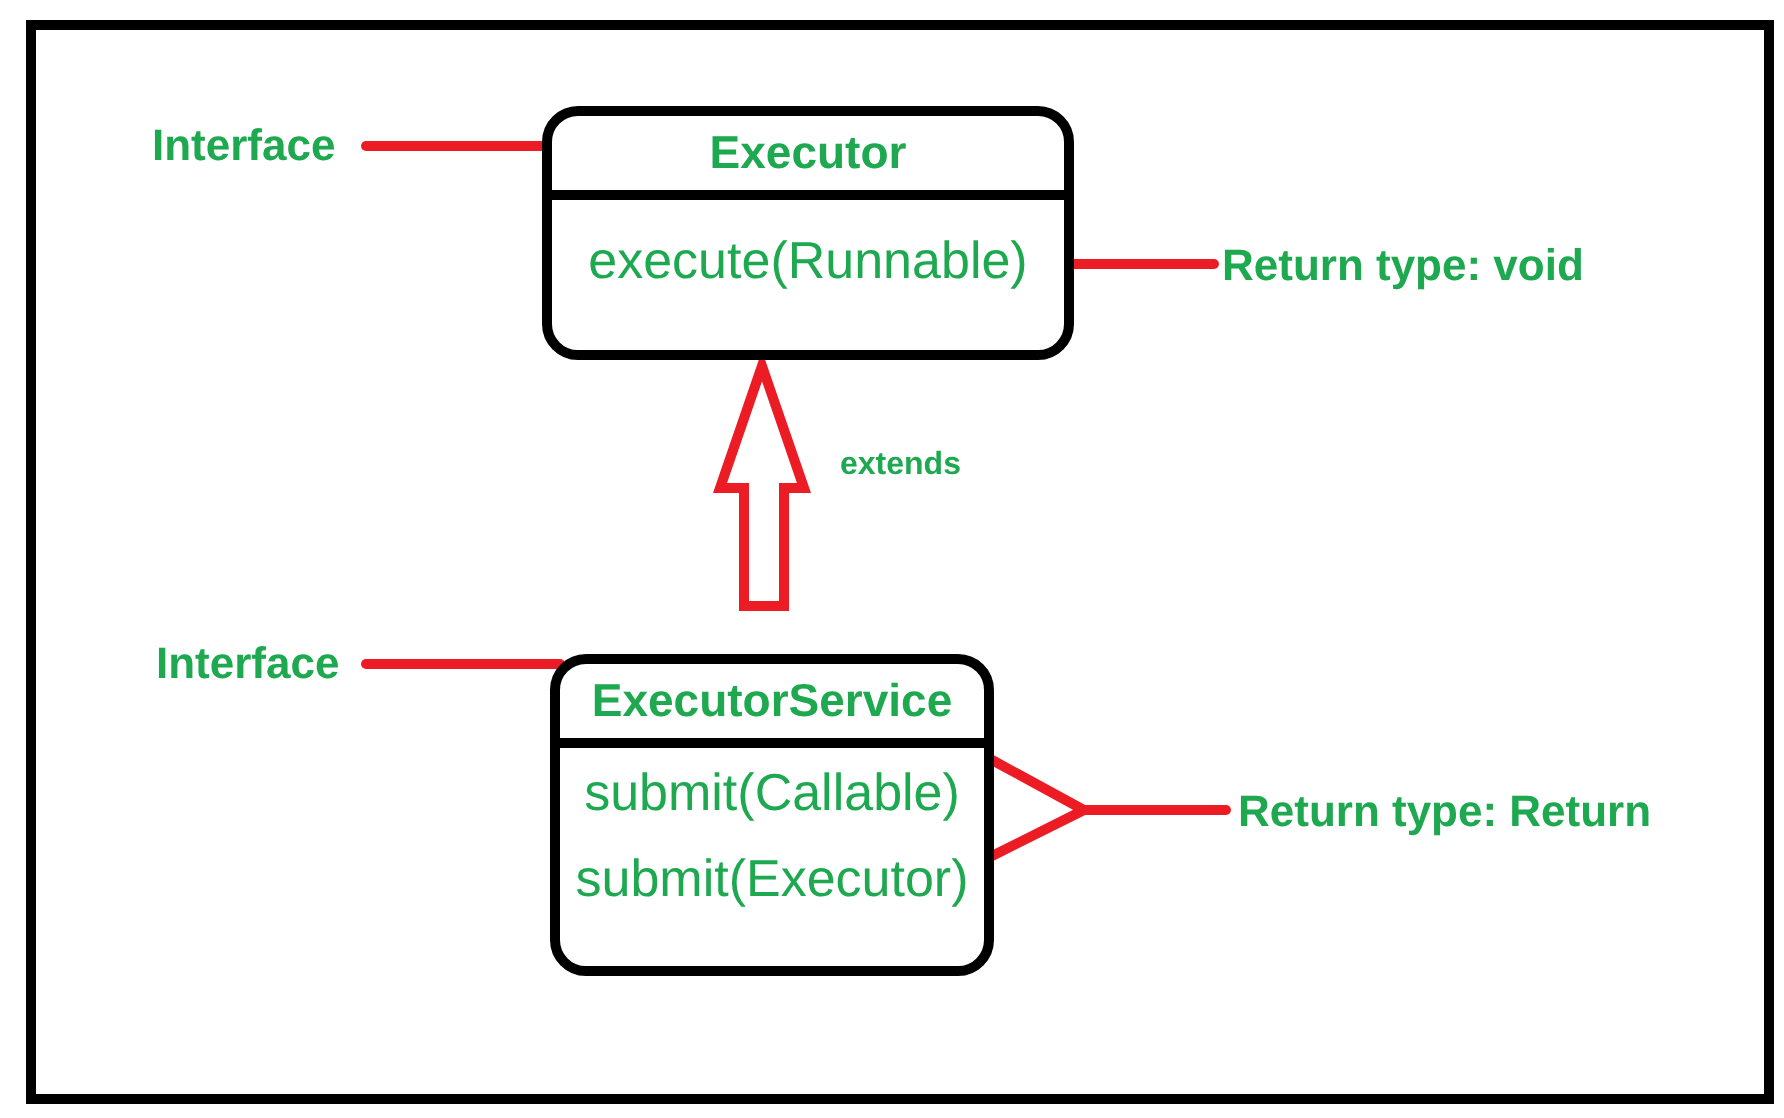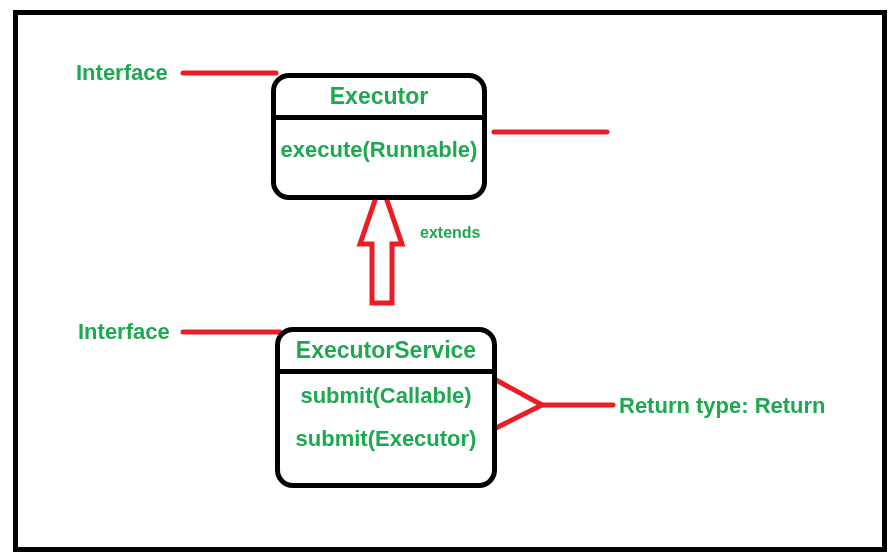--- a/index.html
+++ b/index.html
@@ -33,21 +33,21 @@
   .class-title{
     height:37px;flex:0 0 37px;
     display:flex;align-items:center;justify-content:center;
     font-size:23px;font-weight:bold;color:var(--text-green);
     border-bottom:5px solid var(--border-black);
   }
   .class-body{
     flex:1;display:flex;flex-direction:column;align-items:center;
   }
   .method{
-    font-size:22px;font-weight:bold;color:var(--text-green);
+    font-size:26px;font-weight:normal;color:var(--text-green);
     line-height:30px;white-space:nowrap;
   }
   .executor-body{padding-top:15px;}
   .service-body{padding-top:7px;gap:13px;}
   .side-label{
     position:absolute;font-size:22px;font-weight:bold;
     color:var(--text-green);white-space:nowrap;
   }
   .extends-label{font-size:16px;}
 </style>
@@ -66,37 +66,38 @@
 
     <line class="red-line" x1="183" y1="332" x2="280" y2="332"></line>
 
     <polyline class="red-line" points="496,380 542,405 496,428"></polyline>
 
     <line class="red-line" x1="542" y1="405" x2="613" y2="405"></line>
 
     <polygon class="hollow-arrow" points="381,183 360,244 372,244 372,303 392,303 392,244 402,244"></polygon>
   </svg>
 
-  <div class="class-box" style="left:271px;top:53px;width:216px;height:127px;margin-top:20px;">
+  <div class="class-box" style="left:271px;top:53px;width:266px;height:127px;">
     <div class="class-title">Executor</div>
     <div class="class-body executor-body">
       <div class="method">execute(Runnable)</div>
     </div>
   </div>
 
   <div class="class-box" style="left:275px;top:307px;width:222px;height:161px;margin-top:20px;">
     <div class="class-title">ExecutorService</div>
     <div class="class-body service-body">
       <div class="method">submit(Callable)</div>
       <div class="method">submit(Executor)</div>
     </div>
   </div>
 
   <div class="side-label" style="left:76px;top:60px;">Interface</div>
 
+  <div class="side-label" style="left:611px;top:120px;">Return type: void</div>
 
   <div class="side-label extends-label" style="left:420px;top:224px;">extends</div>
 
   <div class="side-label" style="left:78px;top:319px;">Interface</div>
 
   <div class="side-label" style="left:619px;top:393px;">Return type: Return</div>
 
 </div>
 
 </body></html>

